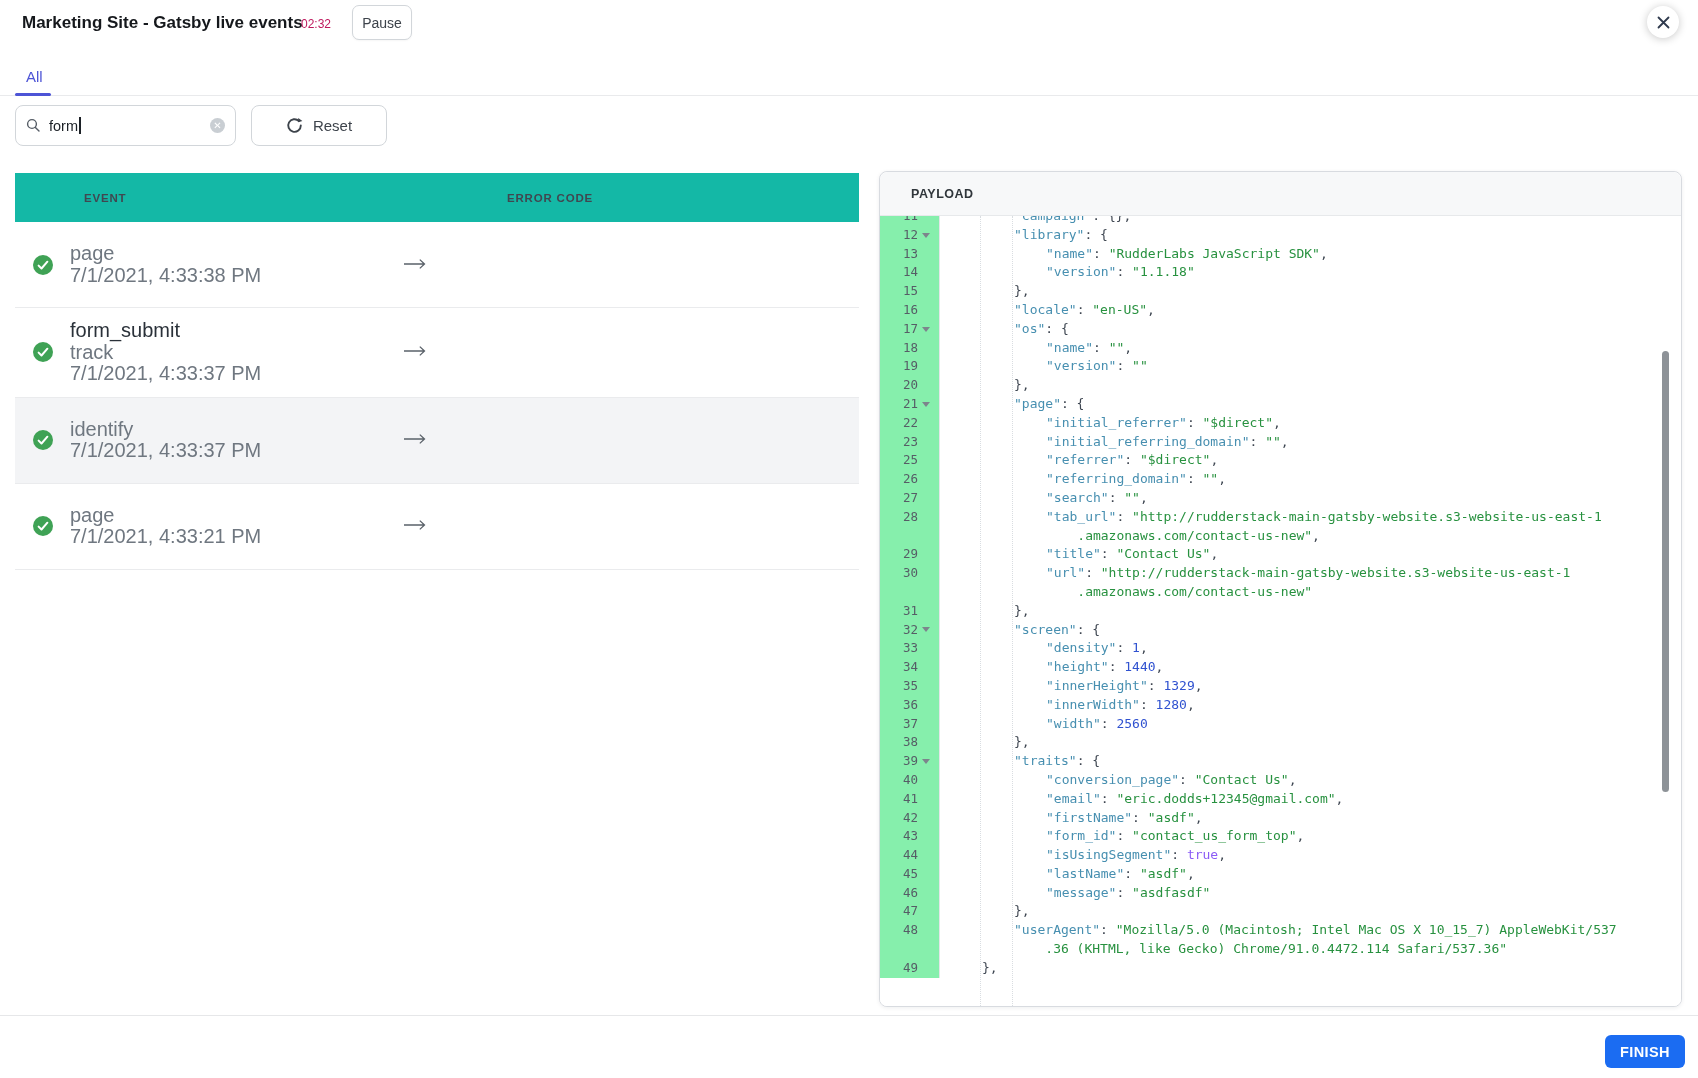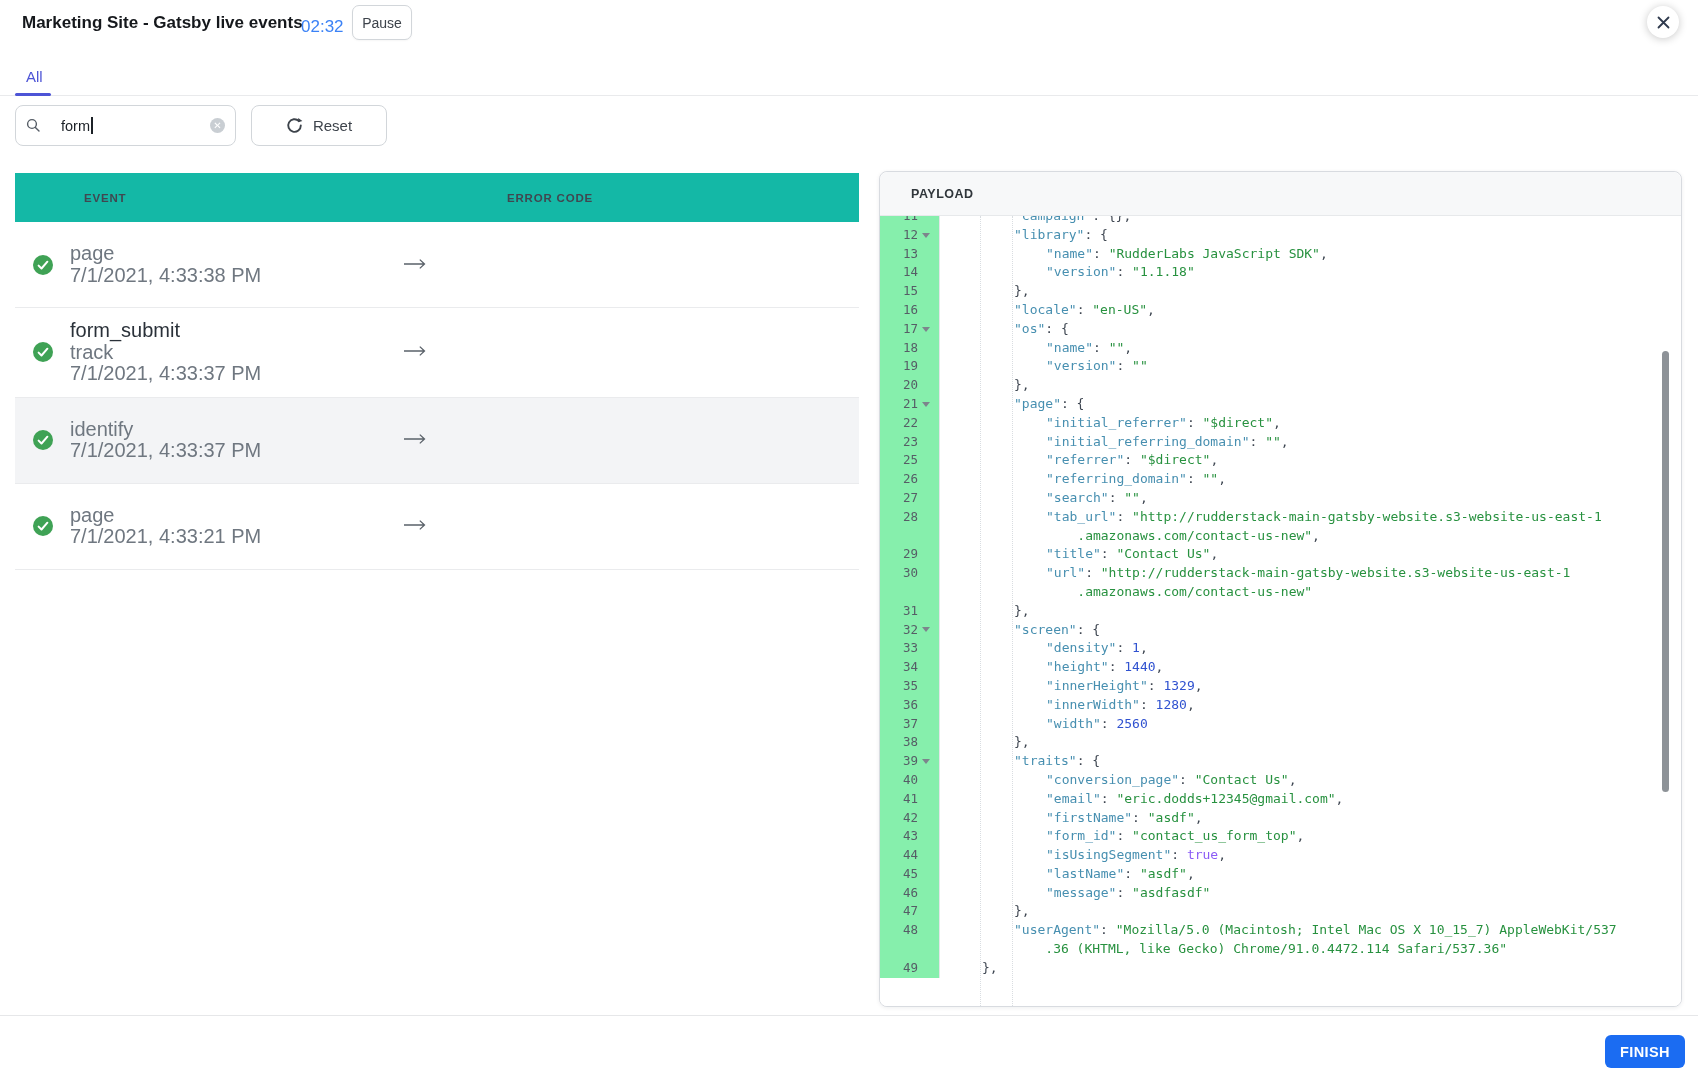--- a/index.html
+++ b/index.html
@@ -1,36 +1,36 @@
 <!DOCTYPE html>
 <html><head>
 <meta charset="utf-8">
 <style>
   html,body{margin:0;padding:0;background:#fff;}
   .app{position:relative;width:1698px;height:1078px;background:#fff;overflow:hidden;
        font-family:"Liberation Sans",sans-serif;color:#15181c;}
 
   
   .title{position:absolute;left:22px;top:13px;font-size:17px;font-weight:700;color:#15181c;}
-  .timer{position:absolute;left:301px;top:17px;font-size:17px;color:#3b82f6;}
+  .timer{position:absolute;left:301px;top:17px;font-size:12px;color:#be185d;}
   .pause{position:absolute;left:352px;top:5px;width:60px;height:35px;border:1px solid #d2d6da;
          border-radius:7px;background:#fff;font-size:14px;color:#3d434b;
          display:flex;align-items:center;justify-content:center;box-shadow:0 1px 2px rgba(0,0,0,.04);cursor:pointer;}
   .close{position:absolute;left:1647px;top:6px;width:32px;height:32px;border-radius:50%;background:#fff;
          box-shadow:0 1px 8px rgba(0,0,0,.22);display:flex;align-items:center;justify-content:center;cursor:pointer;}
 
   
   .tabline{position:absolute;left:0;top:95px;width:1698px;height:1px;background:#e9eaec;}
   .tab-all{position:absolute;left:26px;top:68px;font-size:15px;color:#4d54d6;cursor:pointer;}
   .tab-underline{position:absolute;left:15px;top:93px;width:36px;height:3px;background:#4d54d6;border-radius:2px;}
 
   
   .search{position:absolute;left:15px;top:105px;width:221px;height:41px;border:1px solid #d2d6da;border-radius:8px;
           background:#fff;display:flex;align-items:center;padding:0 10px;box-sizing:border-box;}
-  .search-text{margin-left:20px;font-size:14.5px;color:#1c2127;}
+  .search-text{margin-left:8px;font-size:14.5px;color:#1c2127;}
   .caret{display:inline-block;width:1.5px;height:17px;background:#1c2127;margin-left:1px;}
   .search-spacer{flex:1;}
   .clear{width:15px;height:15px;border-radius:50%;background:#c9ced3;display:flex;align-items:center;
          justify-content:center;font-size:10px;color:#fff;line-height:1;cursor:pointer;}
   .reset{position:absolute;left:251px;top:105px;width:136px;height:41px;border:1px solid #d2d6da;border-radius:8px;
          background:#fff;display:flex;align-items:center;justify-content:center;gap:10px;font-size:15px;color:#3d434b;cursor:pointer;}
 
   
   .ehead{position:absolute;left:15px;top:173px;width:844px;height:49px;background:#14b8a6;}
   .ehead .col{position:absolute;top:0;height:49px;display:flex;align-items:center;font-size:11.5px;font-weight:700;

